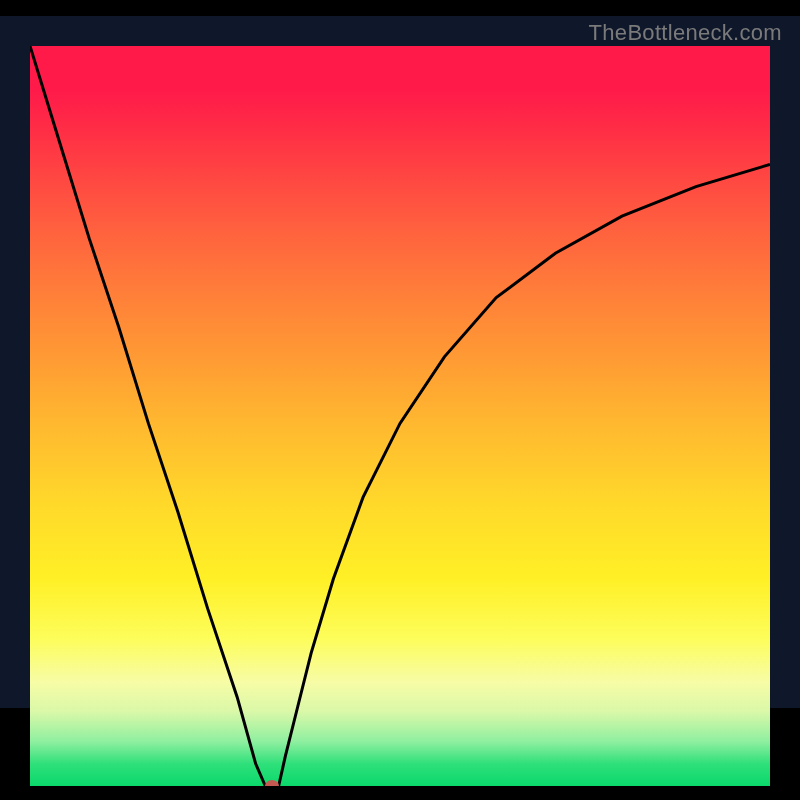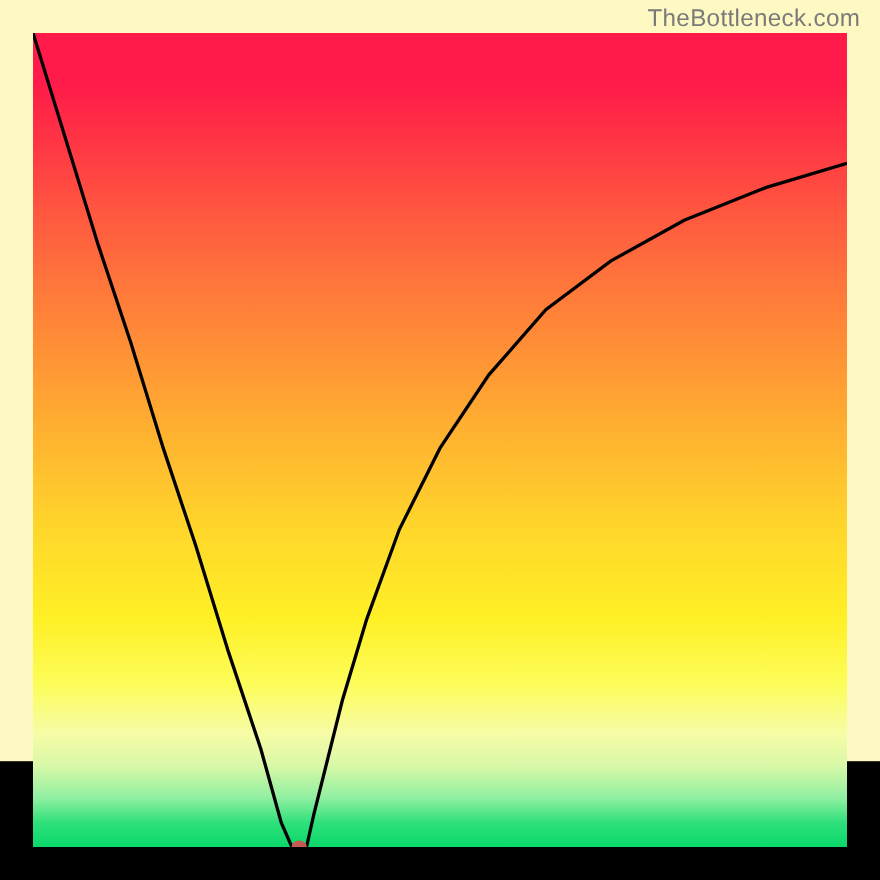--- a/index.html
+++ b/index.html
@@ -7,21 +7,22 @@
     padding: 0;
     width: 800px;
     height: 800px;
     background: #000;
     font-family: Arial, Helvetica, sans-serif;
   }
   .container {
     position: relative;
     width: 800px;
     height: 692px;
-    background: #fef9c3;
+    background: #0f172a;
+    margin-top: 16px;
   }
   .watermark {
     position: absolute;
     top: 4px;
     right: 18px;
     color: #7a7a7a;
     font-size: 22px;
     font-weight: 500;
     letter-spacing: 0.3px;
     z-index: 10;

